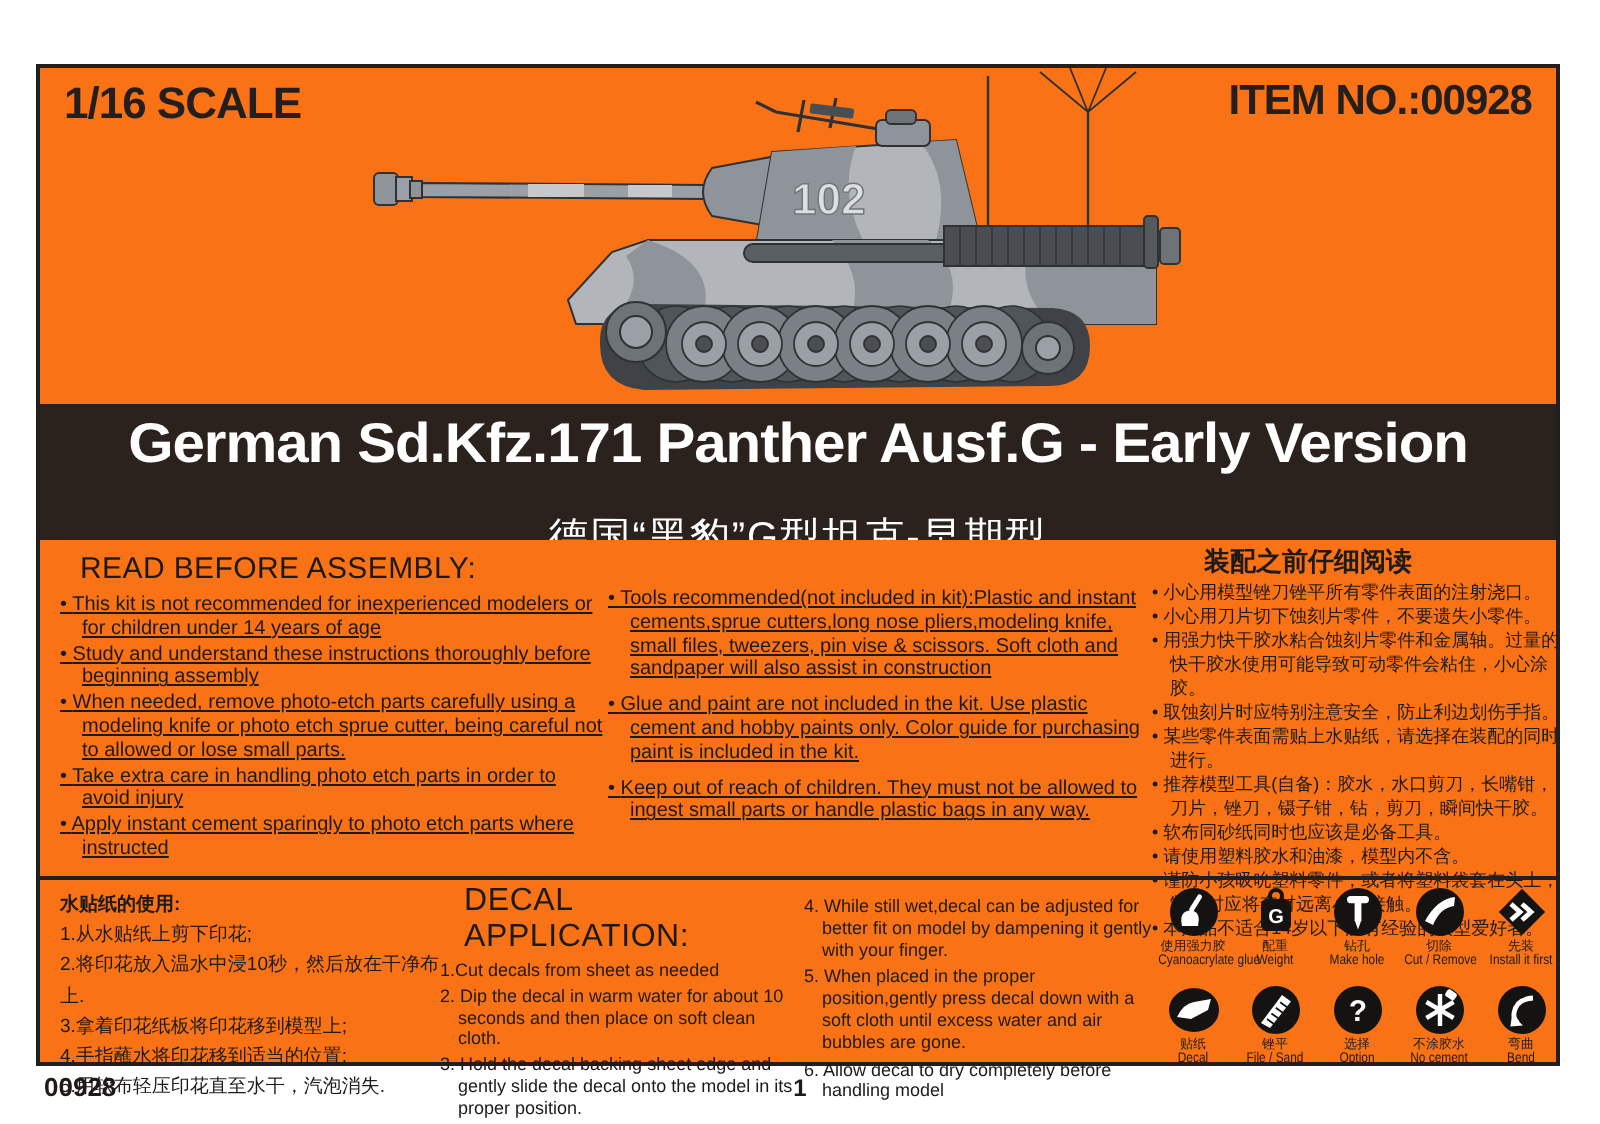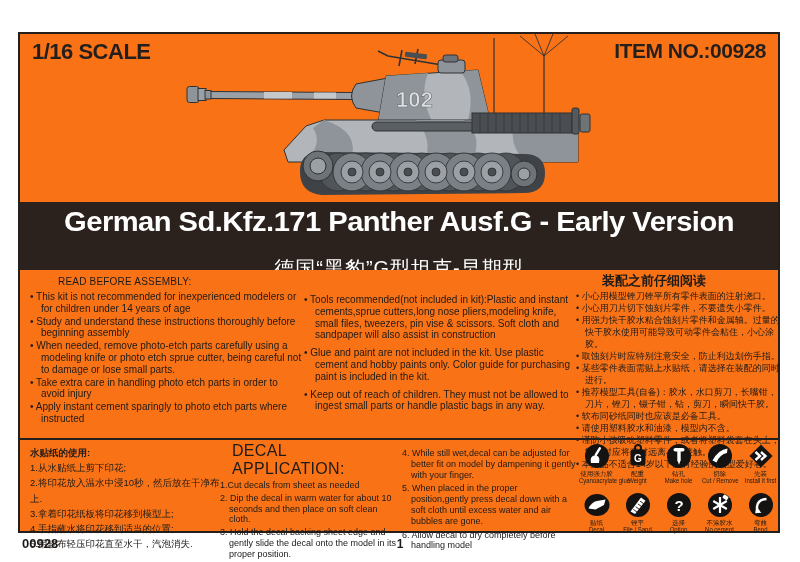--- a/index.html
+++ b/index.html
@@ -19,22 +19,22 @@
   
   .title-bar{position:absolute;left:0;top:168px;width:100%;height:68px;
              background:#2b211d;color:#ffffff;text-align:center;overflow:hidden;}
   .title-en{font-size:28px;font-weight:900;letter-spacing:-0.5px;margin-top:4px;
             transform:scaleX(1.04);transform-origin:center;white-space:nowrap;}
   .title-zh{font-size:20px;font-weight:400;margin-top:17px;letter-spacing:1px;}
 
   
   .instructions{position:absolute;left:0;top:236px;width:100%;height:168px;}
   .col-en1{position:absolute;left:10px;top:6px;width:272px;}
-  .read-heading{font-size:10px;margin:0 0 4px 28px;letter-spacing:0.2px;}
-  .blist{list-style:none;margin:0;padding:0;font-size:10px;line-height:1.18;}
+  .read-heading{font-size:15px;margin:0 0 4px 10px;letter-spacing:0.2px;}
+  .blist{list-style:none;margin:0;padding:0;font-size:10px;line-height:1.18;text-decoration:underline;}
   .blist li{padding-left:11px;text-indent:-11px;margin-bottom:1px;}
   .blist li::before{content:"• ";}
   .col-en2{position:absolute;left:284px;top:24px;width:274px;}
   .col-en2 .blist li{margin-bottom:6px;}
   .col-zh{position:absolute;left:556px;top:2px;width:204px;}
   .zh-heading{font-size:13px;font-weight:700;margin:0 0 1px 26px;}
   .zlist{list-style:none;margin:0;padding:0;font-size:9px;line-height:1.33;}
   .zlist li{padding-left:9px;text-indent:-9px;}
   .zlist li::before{content:"• ";}
 
@@ -168,21 +168,21 @@
       <div class="title-zh">德国“黑豹”G型坦克-早期型</div>
     </div>
 
     <div class="instructions">
       <div class="col-en1">
         <div class="read-heading">READ BEFORE ASSEMBLY:</div>
         <ul class="blist">
 
         <li>This kit is not recommended for inexperienced modelers or for children under 14 years of age</li>
             <li>Study and understand these instructions thoroughly before beginning assembly</li>
-            <li>When needed, remove photo-etch parts carefully using a modeling knife or photo etch sprue cutter, being careful not to damage or lose small parts.</li>
+            <li>When needed, remove photo-etch parts carefully using a modeling knife or photo etch sprue cutter, being careful not to allowed or lose small parts.</li>
             <li>Take extra care in handling photo etch parts in order to avoid injury</li>
             <li>Apply instant cement sparingly to photo etch parts where instructed</li>
           </ul>
       </div>
       <div class="col-en2">
         <ul class="blist">
 
         <li>Tools recommended(not included in kit):Plastic and instant cements,sprue cutters,long nose pliers,modeling knife, small files, tweezers, pin vise &amp; scissors. Soft cloth and sandpaper will also assist in construction</li>
             <li>Glue and paint are not included in the kit. Use plastic cement and hobby paints only. Color guide for purchasing paint is included in the kit.</li>
             <li>Keep out of reach of  children. They must not be allowed to ingest small parts or handle plastic bags in any way.</li>

